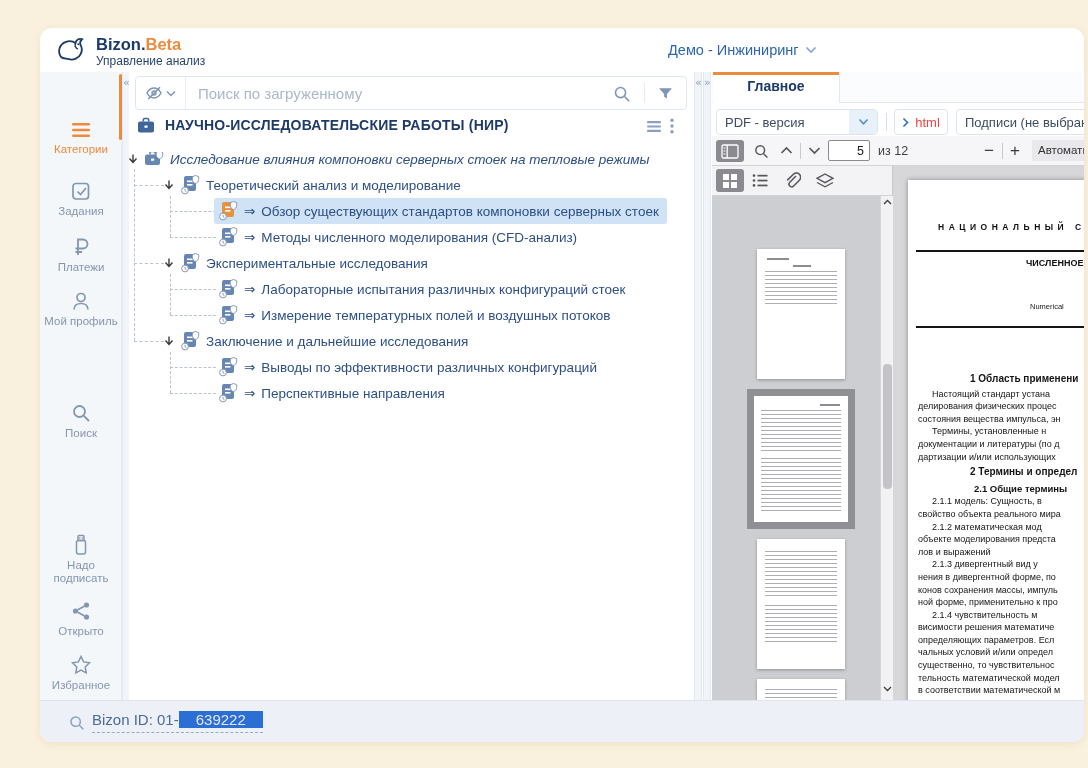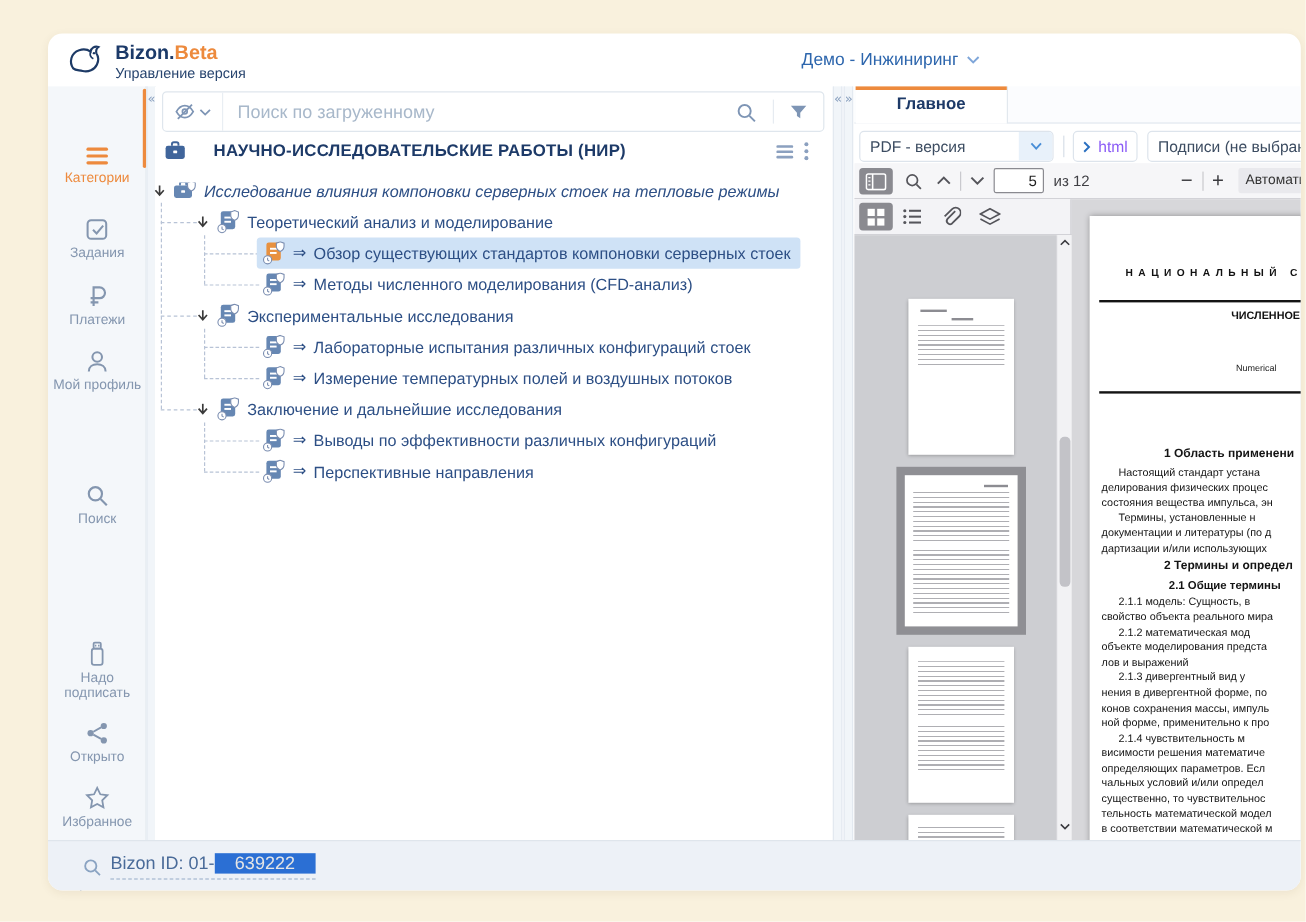--- a/index.html
+++ b/index.html
@@ -35,21 +35,21 @@
 
   
   .middle { position:absolute; left:89px; top:44px; width:565px; height:628px; background:#fff; }
   .searchbox { position:absolute; left:6px; top:4px; width:552px; height:34px; border:1px solid #dfe6ed; border-radius:4px; display:flex; align-items:center; background:#fff; }
   .searchbox .left-seg { width:50px; height:100%; border-right:1px solid #e9eef3; display:flex; align-items:center; justify-content:center; gap:3px; cursor:pointer; }
   .searchbox input { flex:1; border:none; outline:none; font-size:15px; padding:0 12px; color:#33507e; font-family:inherit; background:transparent; }
   .searchbox input::placeholder { color:#a8b8ca; }
   .searchbox .vdiv { width:1px; height:20px; background:#e6ebf1; }
 
   .tree-title { position:absolute; left:8px; top:44px; display:flex; align-items:center; gap:9px; }
-  .tree-title .txt { font-size:14px; font-weight:bold; color:#1d3a68; letter-spacing:.2px;margin-left:13px; }
+  .tree-title .txt { font-size:14px; font-weight:bold; color:#1d3a68; letter-spacing:.2px; }
   .tt-ic { position:absolute; cursor:pointer; }
 
   .trow { position:absolute; height:26px; display:flex; align-items:center; gap:6px; cursor:pointer; white-space:nowrap; }
   .trow .txt { font-size:13.5px; color:#2d4f85; }
   .trow .txt.it { font-style:italic; }
   .trow .pre { font-size:13.5px; color:#2d4f85; }
   .hl { display:flex; align-items:center; gap:6px; padding:3px 8px 3px 4px; border-radius:3px; }
   .trow.sel .hl { background:#cfe2f6; }
   .tico { color:#6687b3; }
   .tico.orange { color:#e8913f; }
@@ -143,21 +143,21 @@
 <div class="window">
 
   <div class="abs" style="left:14px;top:5px;width:36px;height:34px;">
     <svg width="36" height="34" viewBox="0 0 36 34">
       <path d="M7 24 C3.5 19 5 11 12 8.8 C15.5 7.7 19 8.2 21.5 10 C22 7 25 5 28 6.2 C26.3 7.6 25.8 9.4 26.3 11.4 C28 14 28.3 17.5 26.8 20.8 C24.8 25.2 19.5 27.4 14.8 26.2 C11.8 25.4 9 25.8 7 24 Z" fill="none" stroke="#1d3a66" stroke-width="1.8"></path>
       <path d="M21.5 10 C20.6 12.8 21.6 15 23.8 16" fill="none" stroke="#1d3a66" stroke-width="1.4"></path>
       <circle cx="24.3" cy="11.3" r="1" fill="#1d3a66"></circle>
     </svg>
   </div>
   <div class="hdr-brand"><span>Bizon.</span><span class="accent">Beta</span></div>
-  <div class="hdr-sub">Управление версия</div>
+  <div class="hdr-sub">Управление анализ</div>
   <div class="org-sel">
     <span>Демо - Инжиниринг</span>
     <svg width="12" height="8" viewBox="0 0 12 8">
         <path d="M1.5 1.5 L6 6 L10.5 1.5" fill="none" stroke="#7fa6d9" stroke-width="1.6"></path>
       </svg>
   </div>
 
   <div class="sidebar">
     <div class="side-item active" style="top:48px">
       <svg width="22" height="20" viewBox="0 0 22 20" style="margin:0 auto">
@@ -405,21 +405,21 @@
         <svg width="11" height="8" viewBox="0 0 11 8">
             <path d="M1.5 1.5 L5.5 5.8 L9.5 1.5" fill="none" stroke="#4a8fd7" stroke-width="1.6"></path>
           </svg>
       </span>
     </div>
     <div class="abs" style="left:174px;top:41px;width:1px;height:18px;background:#d8dfe8"></div>
     <div class="ctl" style="left:182px;top:37px;width:54px;justify-content:center;gap:6px">
       <svg width="7" height="11" viewBox="0 0 7 11">
           <path d="M1.5 1.5 L5.5 5.5 L1.5 9.5" fill="none" stroke="#2a6fc0" stroke-width="1.6"></path>
         </svg>
-      <span style="color:#8b5cf6">html</span>
+      <span style="color:#ef4444">html</span>
     </div>
     <div class="ctl" style="left:244px;top:37px;width:136px">
       <span class="cs-txt">Подписи (не выбрано)</span>
     </div>
 
     <div class="pdf-toolbar">
       <div class="tb-btn" style="left:4px;top:4px">
         <svg width="18" height="15" viewBox="0 0 18 15">
           <rect x="1" y="1" width="16" height="13" rx="1.5" fill="none" stroke="#fff" stroke-width="1.3"></rect>
           <path d="M6.2 1 V14" stroke="#fff" stroke-width="1.3"></path>

